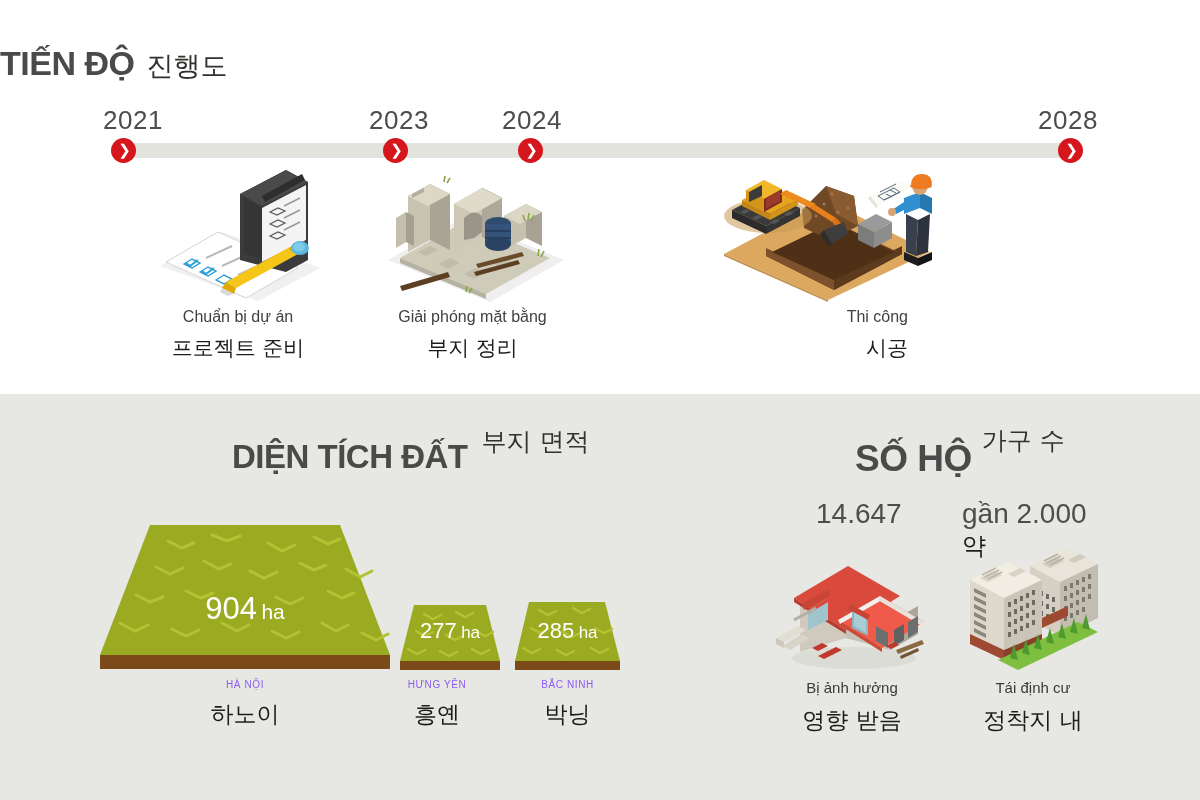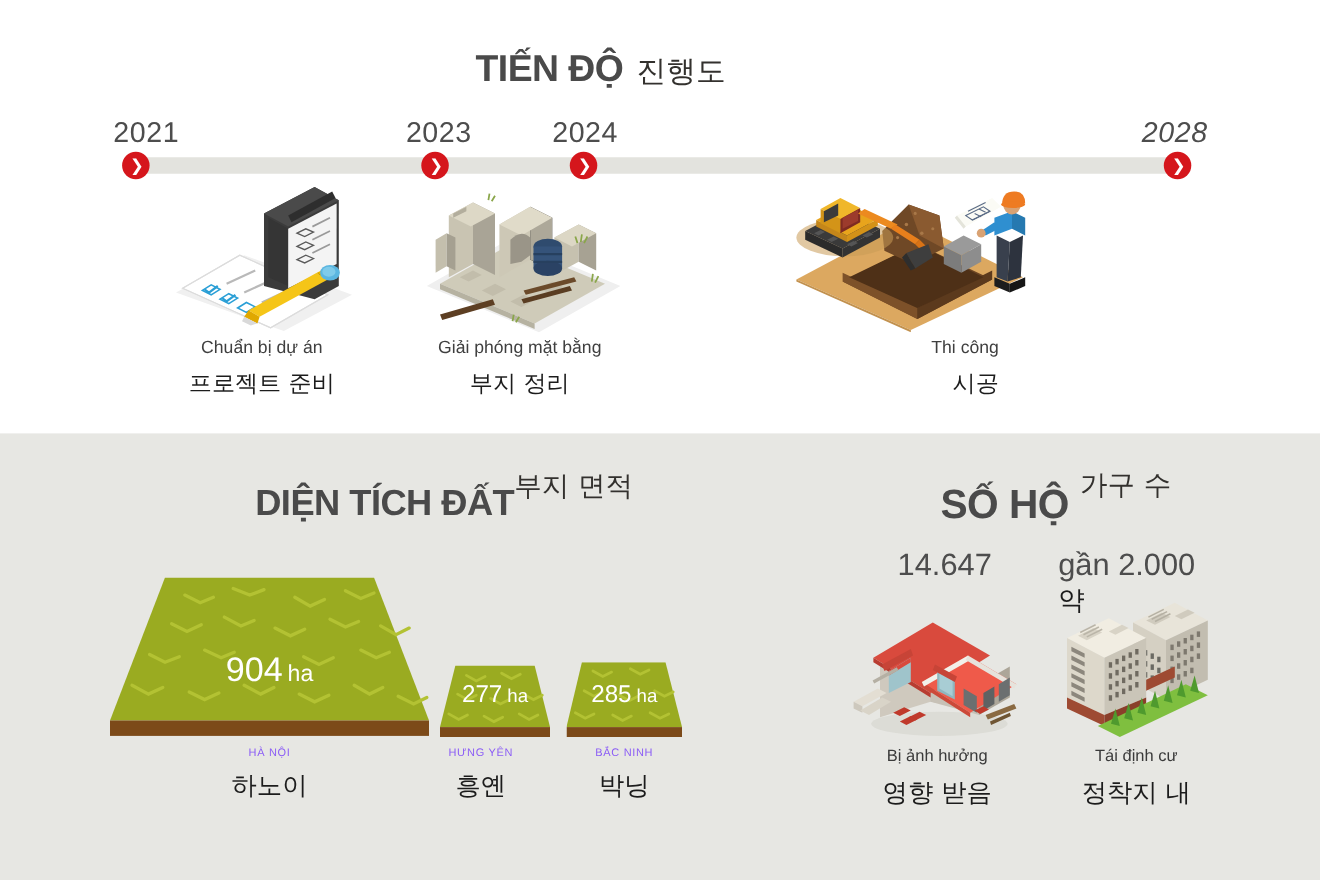--- a/index.html
+++ b/index.html
@@ -14,21 +14,21 @@
 
   
   .sec-top{position:absolute;left:0;top:0;width:1200px;height:394px;background:#ffffff;}
   .sec-bottom{position:absolute;left:0;top:394px;width:1200px;height:406px;background:#e7e7e3;}
 
   
   .title-row{position:absolute;display:flex;align-items:baseline;}
   .t-vn{font-weight:bold;color:#4a4a4a;letter-spacing:-0.5px;}
   .t-kr{color:#33312e;font-family:"DejaVu Sans",sans-serif;}
 
-  #timeline-title{left:0;top:44px;width:1092px;justify-content:center;}
+  #timeline-title{left:0;top:44px;width:1092px;justify-content:flex-start;}
   #timeline-title .t-vn{font-size:34px;}
   #timeline-title .t-kr{font-size:27px;margin-left:12px;}
 
   
   #timeline-bar{position:absolute;left:120px;top:143px;width:960px;height:15px;
                 background:#e3e3de;border-radius:2px;}
   .tl-marker{position:absolute;width:25px;height:25px;border-radius:50%;
              background:#d5161c;top:138px;display:flex;align-items:center;
              justify-content:center;}
   .tl-marker .chev{color:#ffffff;font-size:15px;font-weight:bold;line-height:1;
@@ -38,21 +38,21 @@
 
   
   .step-lbl{position:absolute;text-align:center;}
   .step-vn{font-size:16px;color:#3f3f3f;white-space:nowrap;}
   .step-kr{font-size:21px;color:#1c1c1c;margin-top:8px;white-space:nowrap;
            font-family:"DejaVu Sans",sans-serif;}
 
   
   #land-title{left:232px;top:438px;}
   #land-title .t-vn{font-size:33px;}
-  #land-title .t-kr{font-size:25px;margin-left:0;position:relative;top:-18px;}
+  #land-title .t-kr{font-size:25px;margin-left:14px;position:relative;top:-18px;}
 
   #house-title{left:855px;top:438px;}
   #house-title .t-vn{font-size:37px;}
   #house-title .t-kr{font-size:25px;margin-left:10px;position:relative;top:-22px;}
   .plot-val{position:absolute;left:0;width:100%;text-align:center;
             color:#ffffff;white-space:nowrap;}
   .plot-val .num{font-weight:normal;}
   .plot-val .unit{}
 
   .loc-lbl{position:absolute;width:100%;text-align:center;}
@@ -82,21 +82,21 @@
   <div class="title-row" id="timeline-title">
     <span class="t-vn">TIẾN ĐỘ</span>
     <span class="t-kr">진행도</span>
   </div>
 
   <div id="timeline-bar"></div>
 
   <div class="tl-year" style="left:103px;">2021</div>
   <div class="tl-year" style="left:369px;">2023</div>
   <div class="tl-year" style="left:502px;">2024</div>
-  <div class="tl-year" style="left:1038px;font-style:italic;">2028</div>
+  <div class="tl-year" style="left:1038px;">2028</div>
 
   <div class="tl-marker" style="left:111px;">
     <span class="chev">❯</span>
   </div>
   <div class="tl-marker" style="left:383px;">
     <span class="chev">❯</span>
   </div>
   <div class="tl-marker" style="left:518px;">
     <span class="chev">❯</span>
   </div>

